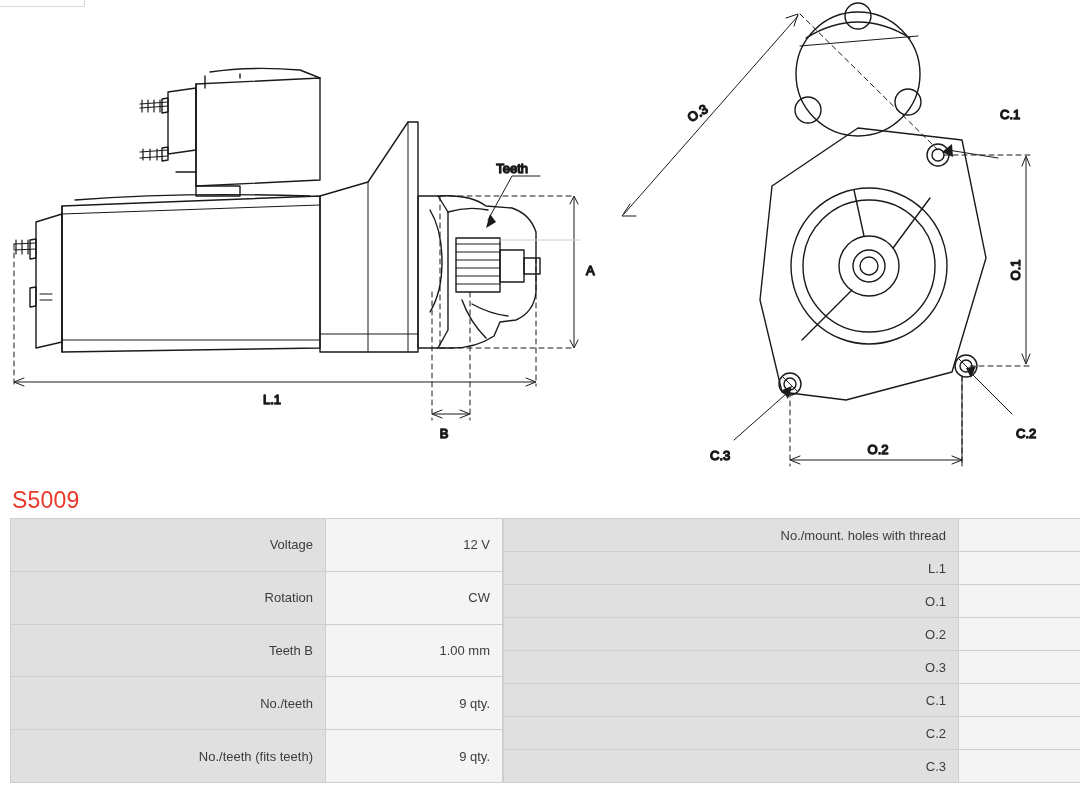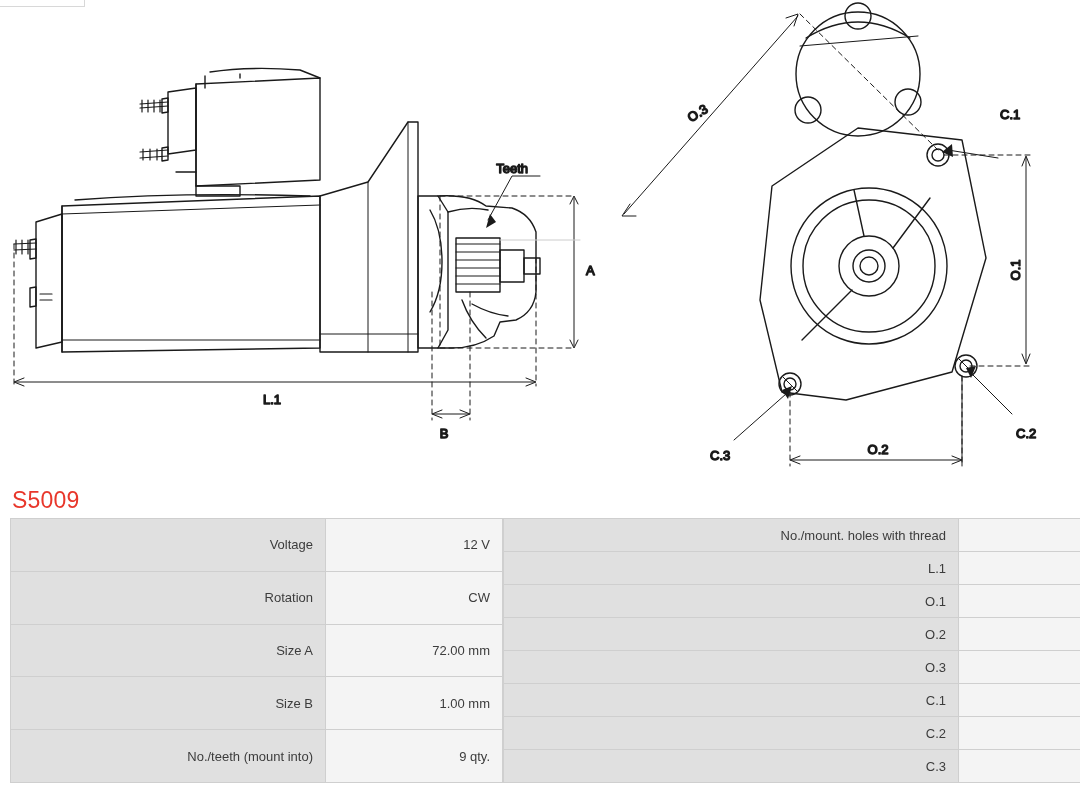--- a/index.html
+++ b/index.html
@@ -284,29 +284,29 @@
       <tbody>
         <tr>
           <td class="label">Voltage</td>
           <td class="value">12 V</td>
         </tr>
         <tr>
           <td class="label">Rotation</td>
           <td class="value">CW</td>
         </tr>
         <tr>
-          <td class="label">Size A</td>
-          <td class="value">72.00 mm</td>
-        </tr>
-        <tr>
-          <td class="label">Size B</td>
+          <td class="label">Teeth B</td>
           <td class="value">1.00 mm</td>
         </tr>
         <tr>
-          <td class="label">No./teeth (mount into)</td>
+          <td class="label">No./teeth</td>
+          <td class="value">9 qty.</td>
+        </tr>
+        <tr>
+          <td class="label">No./teeth (fits teeth)</td>
           <td class="value">9 qty.</td>
         </tr>
       </tbody>
     </table>
 
     <table class="spec right">
       <tbody>
         <tr>
           <td class="label">No./mount. holes with thread</td>
           <td class="value">0 qty.</td>

